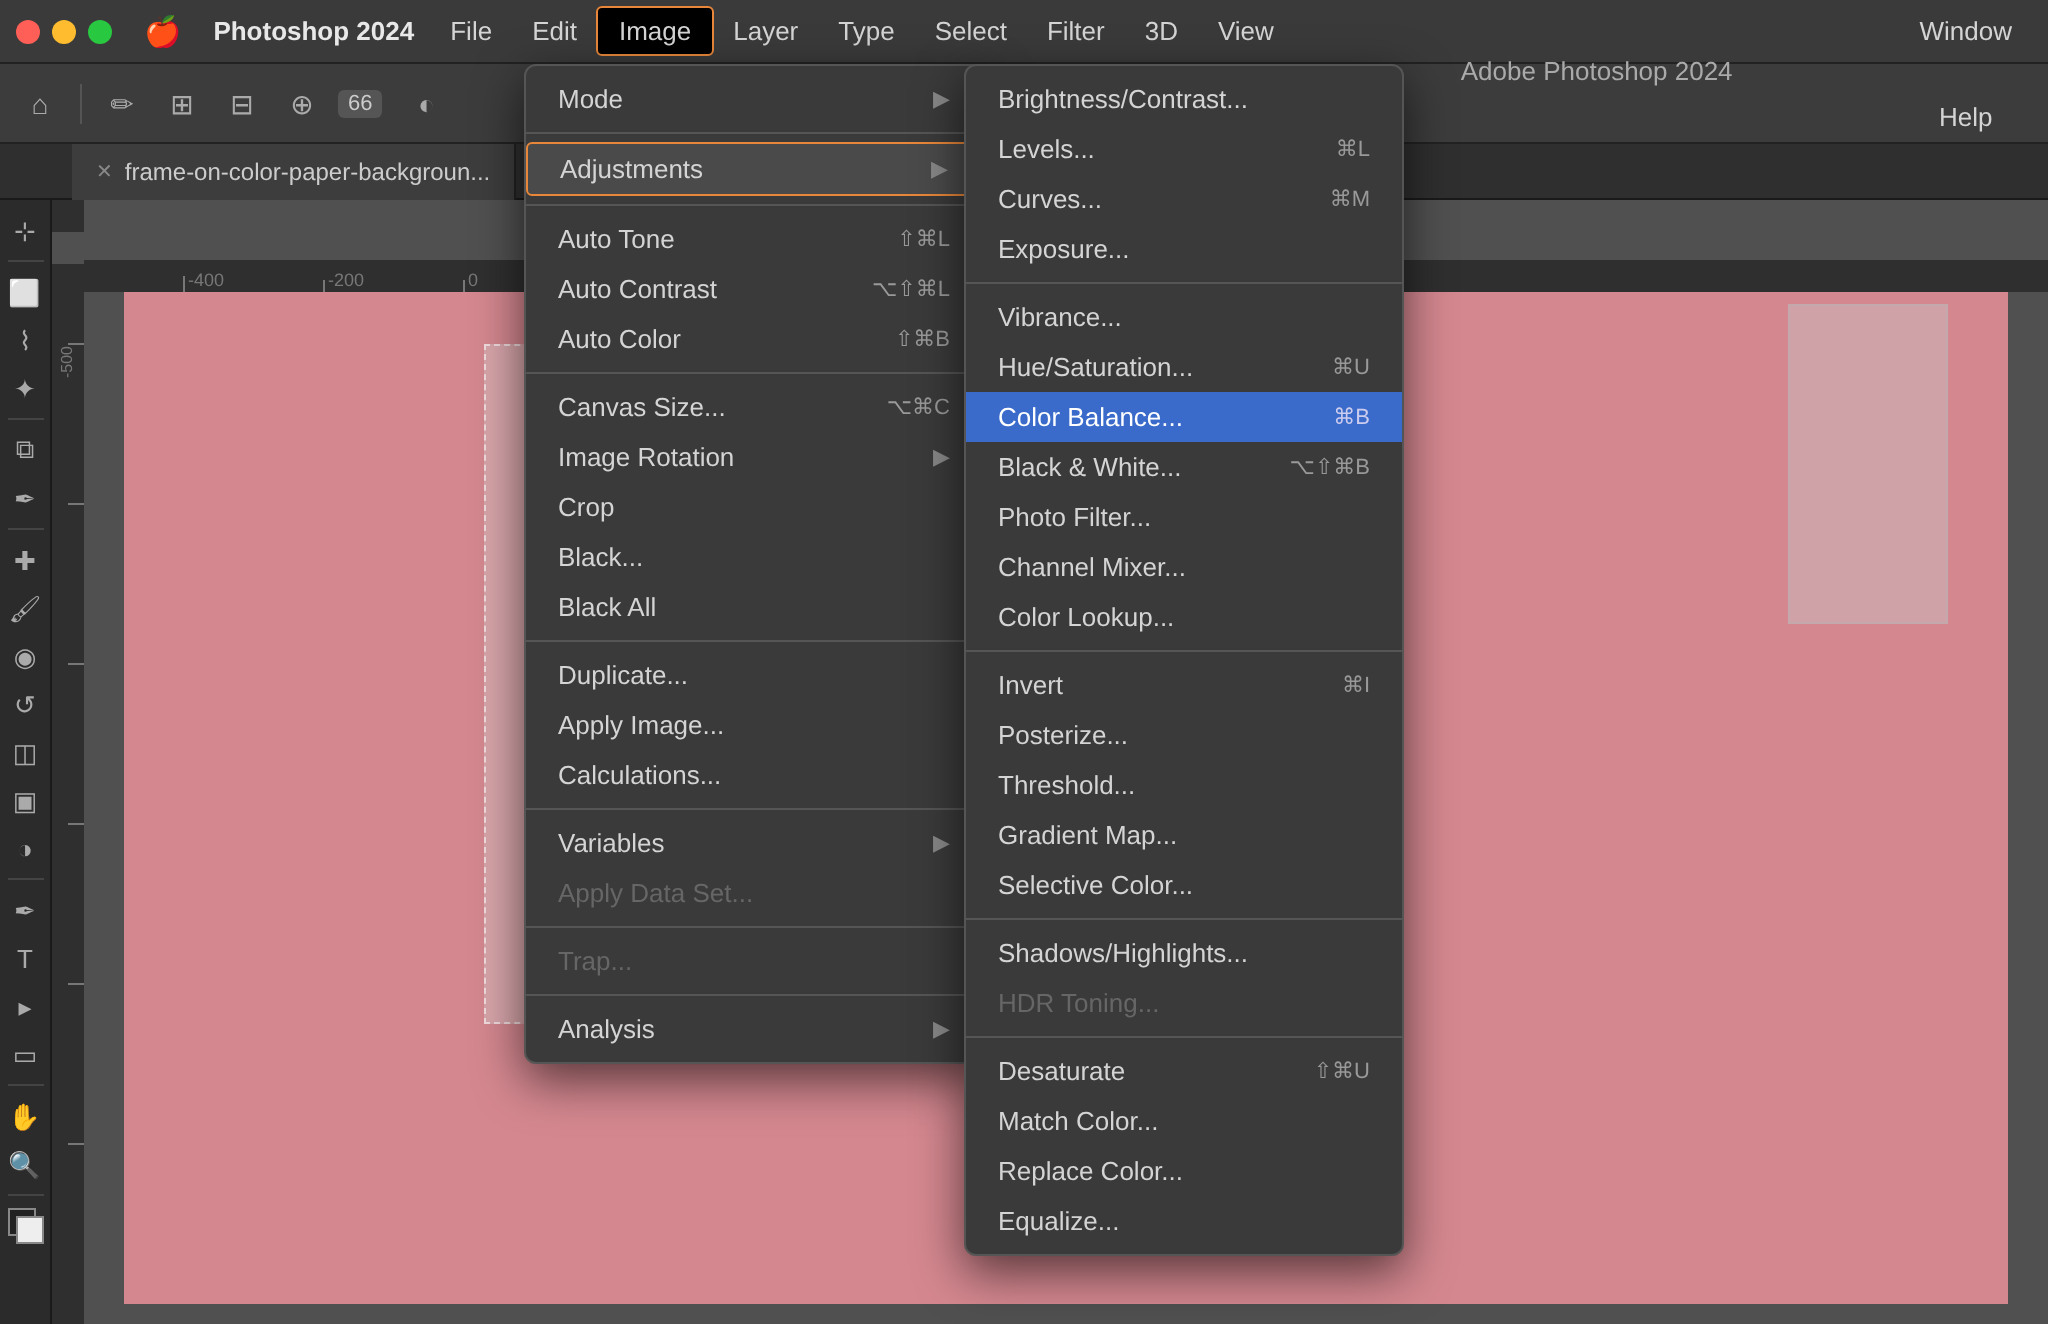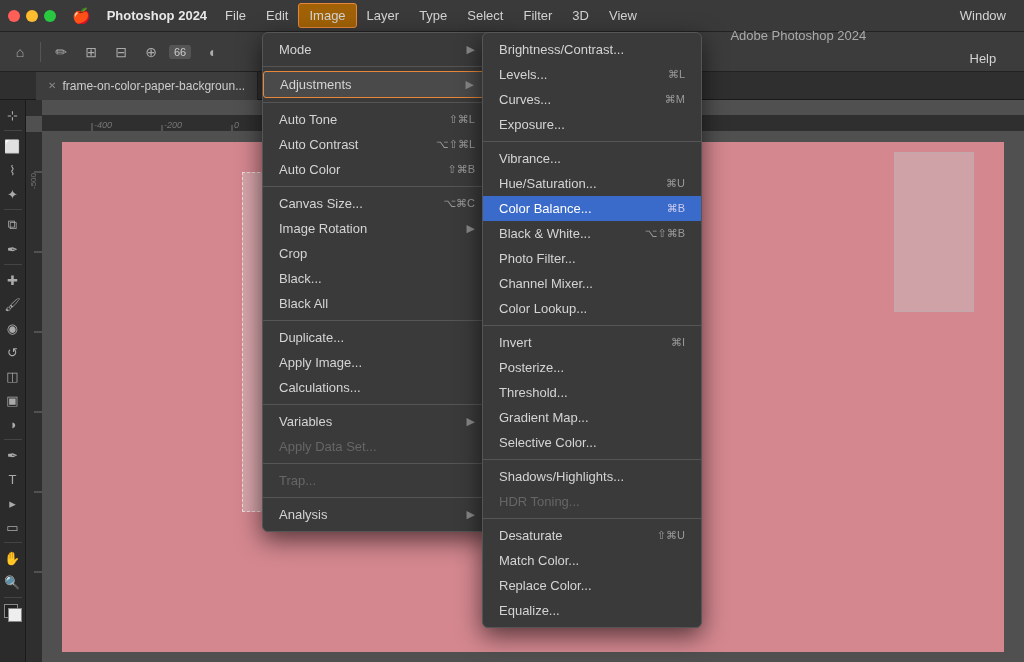--- a/index.html
+++ b/index.html
@@ -163,28 +163,27 @@
       position: absolute;
       top: 0; left: 0;
       width: 16px; height: 16px;
       background: #2f2f2f;
       z-index: 3;
     }
 
     
     .ruler-top {
       position: absolute;
-      top: 15px; left: 16px; right: 0;
+      top: 30px; left: 16px; right: 0;
       height: 16px;
       background: #000000;
       z-index: 2;
       display: flex;
       align-items: flex-end;
       overflow: hidden;
-      font-style: italic;
     }
     .ruler-left {
       position: absolute;
       top: 32px; left: 0;
       width: 16px;
       bottom: 0;
       background: #2f2f2f;
       z-index: 2;
     }
 
@@ -235,21 +234,21 @@
       left: 262px;
     }
 
     
     .adjustments-menu {
       left: 482px;
     }
 
     
     .menu-item-image {
-      background: #a16207;
+      background: #000000;
       border: 1px solid #e8873a;
       border-radius: 3px;
     }
     .menu-item-adjustments {
       background: #4a4a4a;
       border: 1px solid #e8873a;
       border-radius: 3px;
     }
   </style>
 </head>

